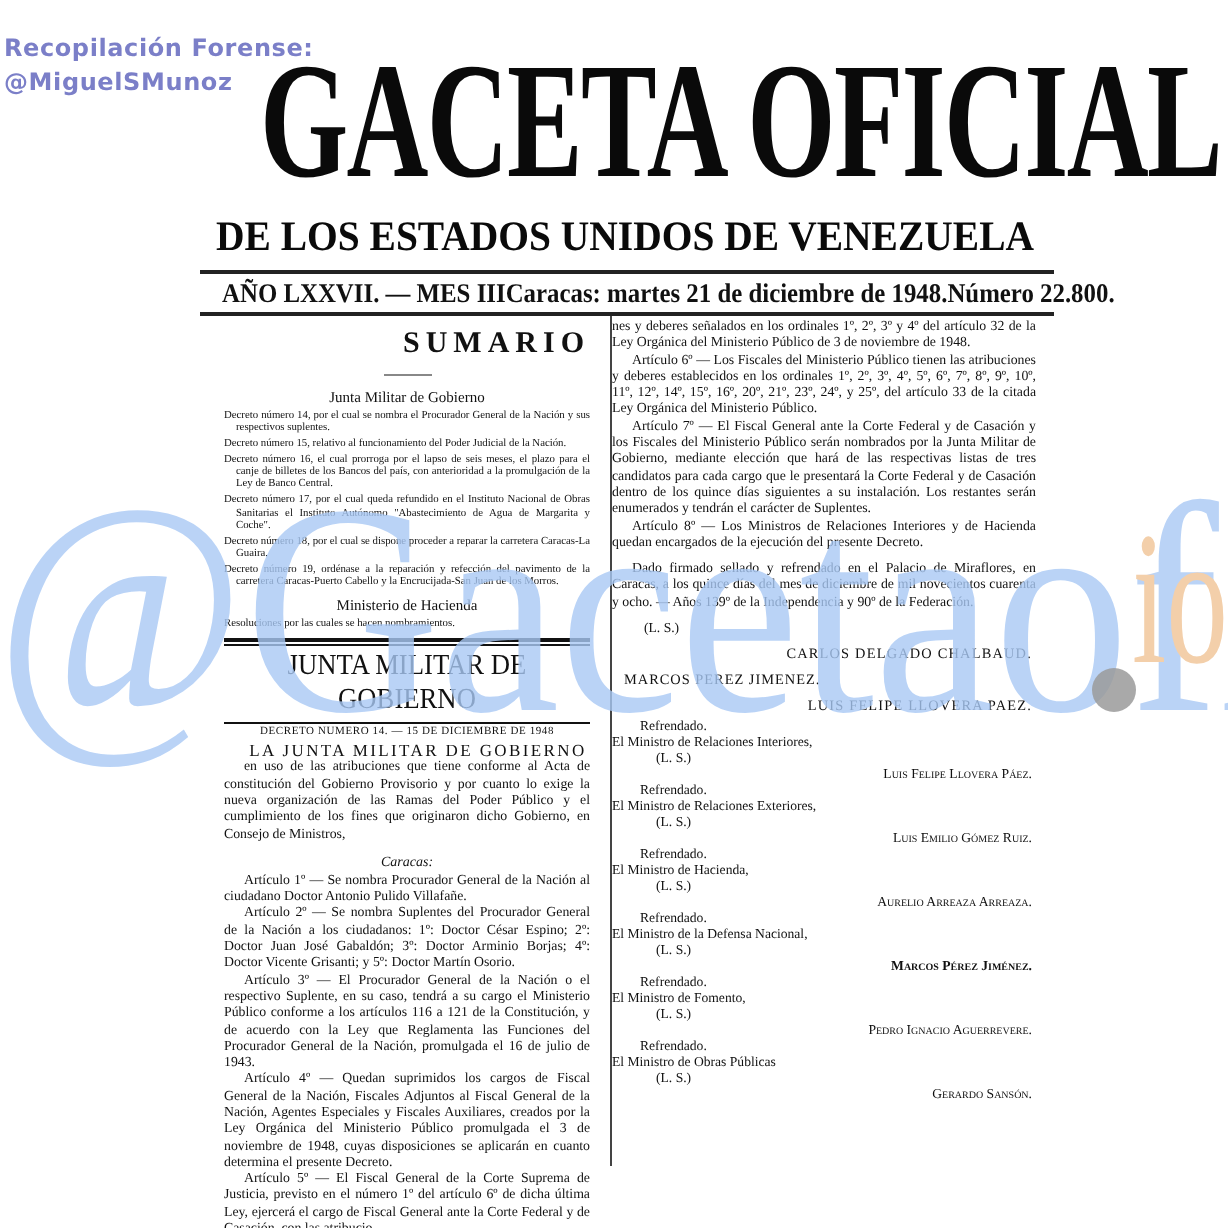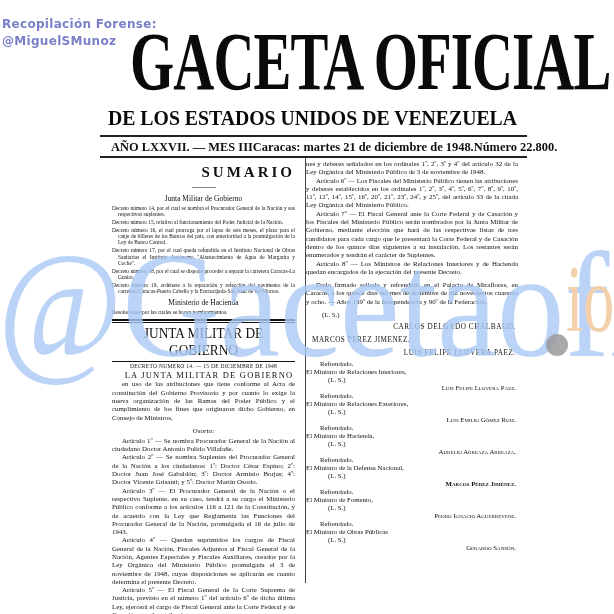--- a/index.html
+++ b/index.html
@@ -72,21 +72,21 @@
     <div class="sum-item">Decreto número 19, ordénase a la reparación y refección del pavimento de la carretera Caracas-Puerto Cabello y la Encrucijada-San Juan de los Morros.</div>
     <div class="sec-head" style="margin-top:4px">Ministerio de Hacienda</div>
     <div class="hac-note">Resoluciones por las cuales se hacen nombramientos.</div>
     <div class="heavy-rule"></div>
     <div class="thin-rule"></div>
 
     <div class="junta-head">JUNTA MILITAR DE GOBIERNO</div>
     <div class="decreto-head">DECRETO NUMERO 14. — 15 DE DICIEMBRE DE 1948</div>
     <div class="junta-sub">LA JUNTA MILITAR DE GOBIERNO</div>
     <p class="body-p">en uso de las atribuciones que tiene conforme al Acta de constitución del Gobierno Provisorio y por cuanto lo exige la nueva organización de las Ramas del Poder Público y el cumplimiento de los fines que originaron dicho Gobierno, en Consejo de Ministros,</p>
-    <div class="decreta">Osorio:</div>
+    <div class="decreta">Caracas:</div>
     <p class="body-p">Artículo 1º — Se nombra Procurador General de la Nación al ciudadano Doctor Antonio Pulido Villafañe.</p>
     <p class="body-p">Artículo 2º — Se nombra Suplentes del Procurador General de la Nación a los ciudadanos: 1º: Doctor César Espino; 2º: Doctor Juan José Gabaldón; 3º: Doctor Arminio Borjas; 4º: Doctor Vicente Grisanti; y 5º: Doctor Martín Osorio.</p>
     <p class="body-p">Artículo 3º — El Procurador General de la Nación o el respectivo Suplente, en su caso, tendrá a su cargo el Ministerio Público conforme a los artículos 116 a 121 de la Constitución, y de acuerdo con la Ley que Reglamenta las Funciones del Procurador General de la Nación, promulgada el 16 de julio de 1943.</p>
     <p class="body-p">Artículo 4º — Quedan suprimidos los cargos de Fiscal General de la Nación, Fiscales Adjuntos al Fiscal General de la Nación, Agentes Especiales y Fiscales Auxiliares, creados por la Ley Orgánica del Ministerio Público promulgada el 3 de noviembre de 1948, cuyas disposiciones se aplicarán en cuanto determina el presente Decreto.</p>
     <p class="body-p">Artículo 5º — El Fiscal General de la Corte Suprema de Justicia, previsto en el número 1º del artículo 6º de dicha última Ley, ejercerá el cargo de Fiscal General ante la Corte Federal y de Casación, con las atribucio-</p>
   </div>
 
   <div class="col-right">
     <p class="body-p" style="text-indent:0">nes y deberes señalados en los ordinales 1º, 2º, 3º y 4º del artículo 32 de la Ley Orgánica del Ministerio Público de 3 de noviembre de 1948.</p>
     <p class="body-p">Artículo 6º — Los Fiscales del Ministerio Público tienen las atribuciones y deberes establecidos en los ordinales 1º, 2º, 3º, 4º, 5º, 6º, 7º, 8º, 9º, 10º, 11º, 12º, 14º, 15º, 16º, 20º, 21º, 23º, 24º, y 25º, del artículo 33 de la citada Ley Orgánica del Ministerio Público.</p>

